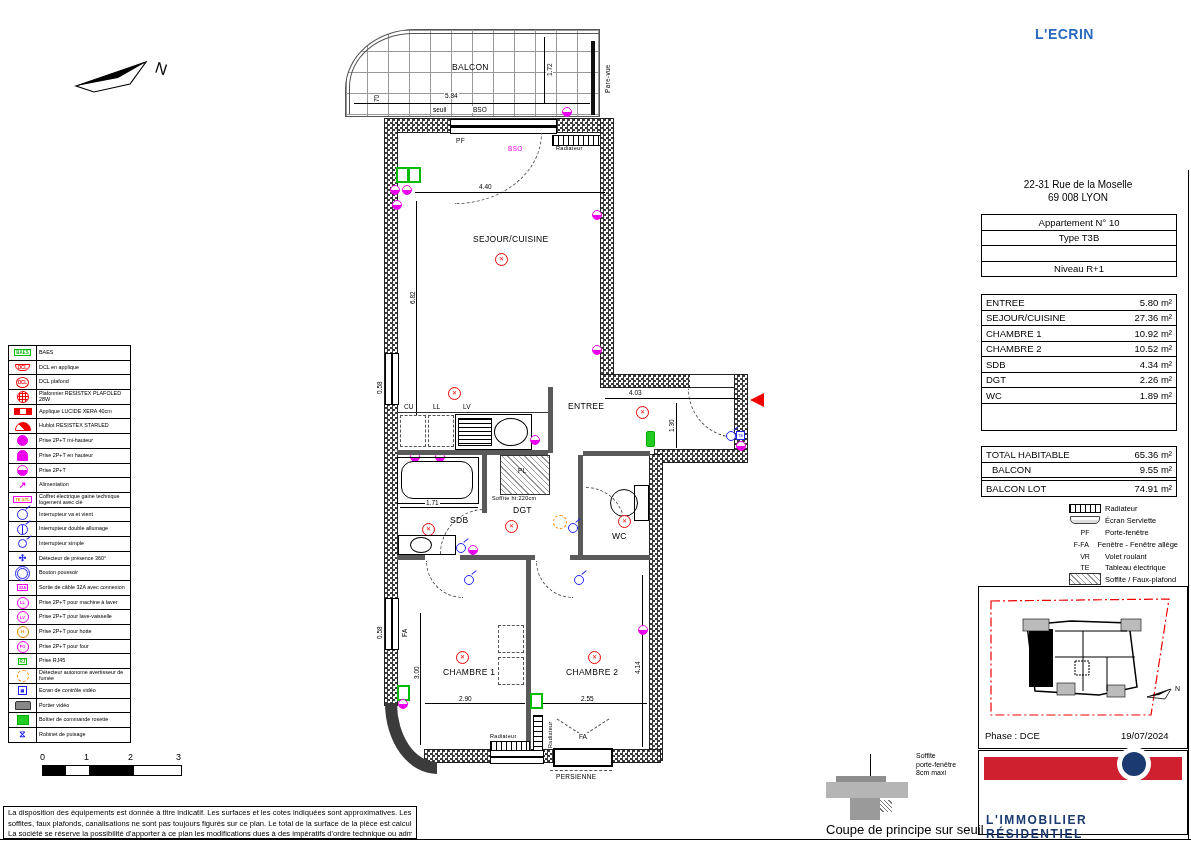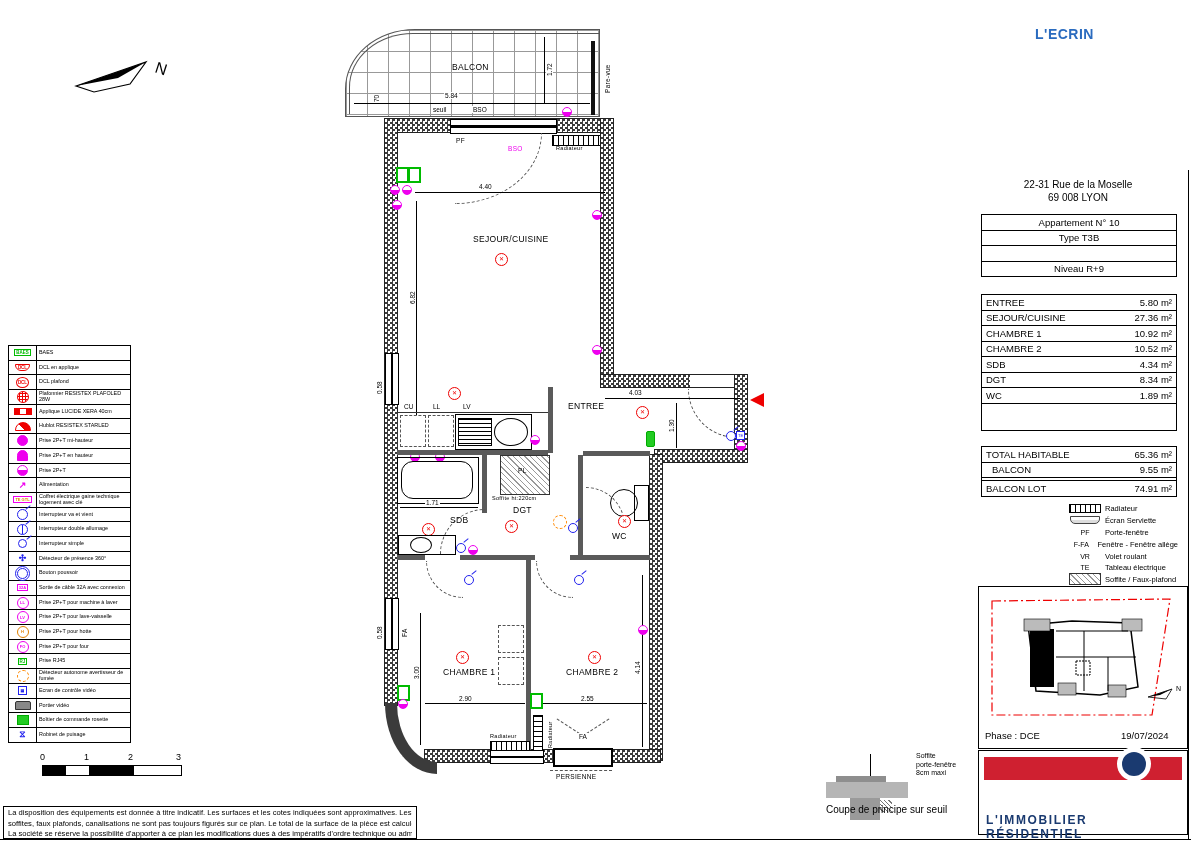--- a/index.html
+++ b/index.html
@@ -244,21 +244,21 @@
 
 <div class="addr">
   <div>22-31 Rue de la Moselle</div>
   <div>69 008  LYON</div>
 </div>
 
 <div class="rtable" style="left:981px;top:214px;width:194px;">
   <div class="row center">Appartement N° 10</div>
   <div class="row center">Type T3B</div>
   <div class="row center"></div>
-  <div class="row center">Niveau R+9</div>
+  <div class="row center">Niveau R+1</div>
 </div>
 
 <div class="rtable" style="left:981px;top:294px;width:194px;">
   <div class="row">
       <span>ENTREE</span>
       <span>5.80 m²</span>
     </div>
   <div class="row">
       <span>SEJOUR/CUISINE</span>
       <span>27.36 m²</span>
@@ -270,21 +270,21 @@
   <div class="row">
       <span>CHAMBRE 2</span>
       <span>10.52 m²</span>
     </div>
   <div class="row">
       <span>SDB</span>
       <span>4.34 m²</span>
     </div>
   <div class="row">
       <span>DGT</span>
-      <span>8.34 m²</span>
+      <span>2.26 m²</span>
     </div>
   <div class="row">
       <span>WC</span>
       <span>1.89 m²</span>
     </div>
   <div class="row" style="height:26px;"></div>
 </div>
 
 <div class="rtable" style="left:981px;top:446px;width:194px;">
   <div class="row">
@@ -329,21 +329,21 @@
   <div class="rl">
       <span class="ab">TE</span>
       <span class="tx">Tableau électrique</span>
     </div>
   <div class="rl">
     <span class="ab"><span style="display:inline-block;width:30px;height:10px;background:repeating-linear-gradient(45deg,#fff 0 3px,#999 3px 4px);border:1px solid #333;"></span></span>
     <span class="tx">Soffite / Faux-plafond</span>
   </div>
 </div>
 
-<div class="abs" style="left:978px;top:586px;width:208px;height:161px;border:1px solid #000;text-align:center;">
+<div class="abs" style="left:978px;top:586px;width:208px;height:161px;border:1px solid #000;">
   <svg width="206" height="140" viewBox="0 0 206 140">
     <polygon points="12,14 190,12 172,128 12,128" fill="none" stroke="#e00" stroke-width="1.2" stroke-dasharray="9 3 2 3"></polygon>
     <polygon points="48,38 92,34 150,36 158,100 120,108 56,104" fill="#fff" stroke="#000" stroke-width="1.5"></polygon>
     <rect x="50" y="42" width="24" height="58" fill="#000"></rect>
     <rect x="44" y="32" width="26" height="12" fill="#bbb" stroke="#000" stroke-width="0.6"></rect>
     <rect x="142" y="32" width="20" height="12" fill="#bbb" stroke="#000" stroke-width="0.6"></rect>
     <rect x="78" y="96" width="18" height="12" fill="#bbb" stroke="#000" stroke-width="0.6"></rect>
     <rect x="128" y="98" width="18" height="12" fill="#bbb" stroke="#000" stroke-width="0.6"></rect>
     <line x1="76" y1="44" x2="148" y2="44" stroke="#000" stroke-width="1"></line>
     <line x1="76" y1="70" x2="156" y2="70" stroke="#000" stroke-width="1"></line>
@@ -362,21 +362,21 @@
   <div class="abs" style="left:44px;top:2px;width:1px;height:28px;background:#000;"></div>
   <div class="abs" style="left:0px;top:30px;width:82px;height:16px;background:#b5b5b5;"></div>
   <div class="abs" style="left:10px;top:24px;width:50px;height:6px;background:#8e8e8e;"></div>
   <div class="abs" style="left:24px;top:46px;width:30px;height:22px;background:#9a9a9a;"></div>
   <div class="abs" style="left:54px;top:48px;width:12px;height:12px;background:repeating-linear-gradient(45deg,#fff 0 2px,#777 2px 3px);"></div>
   <div class="abs" style="left:90px;top:0px;font-size:7px;line-height:8.5px;">
     <div>Soffite</div>
     <div>porte-fenêtre</div>
     <div>8cm maxi</div>
   </div>
-  <div class="abs" style="left:0px;top:52px;font-size:10px;white-space:nowrap;">Coupe de principe sur seuil</div>
+  <div class="abs" style="left:0px;top:70px;font-size:13px;white-space:nowrap;">Coupe de principe sur seuil</div>
 </div>
 
 <div class="abs" style="left:978px;top:750px;width:208px;height:83px;border:1px solid #000;">
   <div class="abs" style="left:5px;top:6px;width:198px;height:23px;background:#cf2030;"></div>
   <div class="abs" style="left:138px;top:-4px;width:34px;height:34px;background:#fff;border-radius:50%;"></div>
   <div class="abs" style="left:143px;top:1px;width:24px;height:24px;background:#1a3a70;border-radius:50%;"></div>
   <div class="abs logo-tag" style="left:7px;top:62px;">L'IMMOBILIER  RÉSIDENTIEL</div>
 </div>
 
 <div class="lleg">

